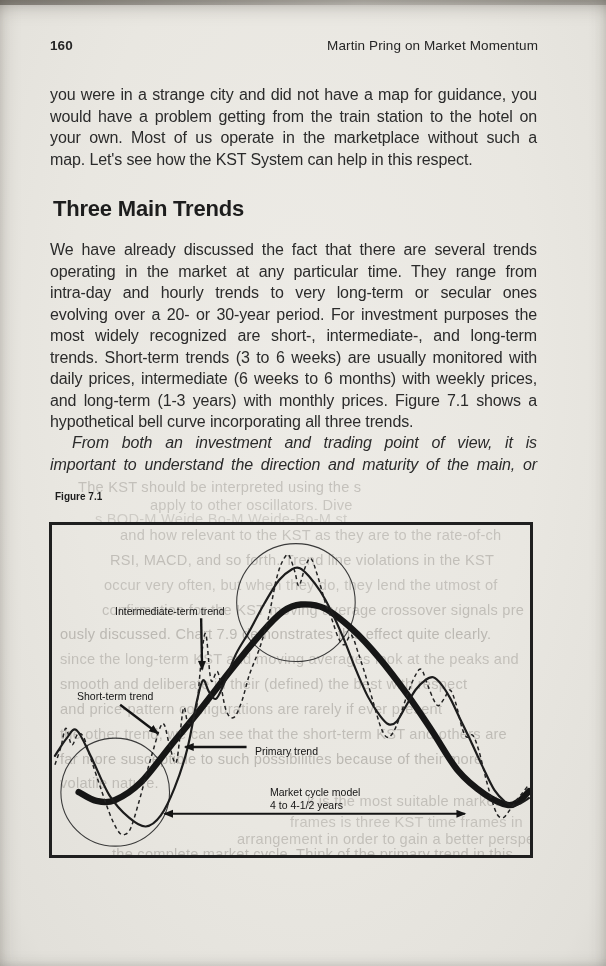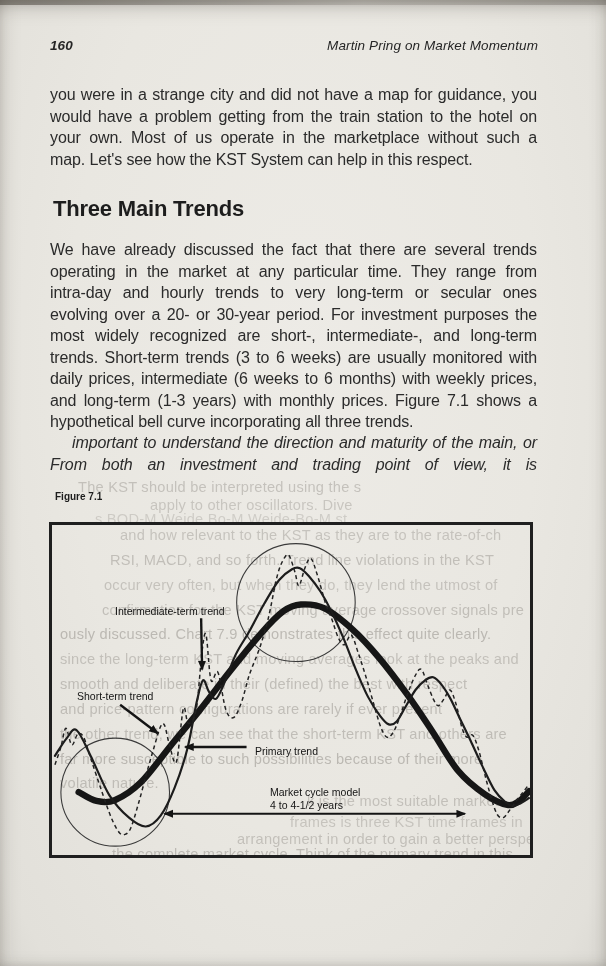--- a/index.html
+++ b/index.html
@@ -7,21 +7,21 @@
         background:radial-gradient(ellipse at 50% 38%, #edebe6 0%, #e9e7e1 55%, #e2e0da 92%, #dbd9d3 100%);
         font-family:"Liberation Sans", sans-serif;color:#2b2b2b;}
   .page::before{content:'';position:absolute;inset:0;pointer-events:none;z-index:9;
         box-shadow:inset 0 16px 20px -14px rgba(70,64,56,.5),
                    inset 14px 0 22px -18px rgba(70,64,56,.38),
                    inset -12px 0 18px -14px rgba(70,64,56,.30),
                    inset 0 -12px 16px -14px rgba(70,64,56,.28);}
   .edge-top{position:absolute;top:0;left:0;width:100%;height:5px;z-index:8;
         background:linear-gradient(to right, rgba(75,70,62,.55), rgba(75,70,62,.18) 60%, rgba(75,70,62,.3));}
   .hdr{position:absolute;left:50px;top:38px;width:488px;display:flex;justify-content:space-between;
-       font-size:13.5px;letter-spacing:.1px;color:#262626;font-style:italic;}
+       font-size:13.5px;letter-spacing:.1px;color:#262626;}
   .pnum{font-weight:700;}
   .para{position:absolute;left:50px;width:487px;font-size:16px;line-height:21.5px;
         letter-spacing:-0.12px;color:#2b2b2b;}
   .tline{text-align:justify;text-align-last:justify;white-space:normal;}
   .endleft .tline.last{text-align-last:left;}
   #p1{top:84px;}
   .heading{position:absolute;left:53px;top:196px;margin:0;font-size:22px;font-weight:700;
            letter-spacing:-0.2px;color:#1d1d1d;}
   #p2{top:239px;}
   #p3{top:432px;font-style:italic;}
@@ -70,22 +70,22 @@
       <div class="tline">intra-day and hourly trends to very long-term or secular ones</div>
       <div class="tline">evolving over a 20- or 30-year period. For investment purposes the</div>
       <div class="tline">most widely recognized are short-, intermediate-, and long-term</div>
       <div class="tline">trends. Short-term trends (3 to 6 weeks) are usually monitored with</div>
       <div class="tline">daily prices, intermediate (6 weeks to 6 months) with weekly prices,</div>
       <div class="tline">and long-term (1-3 years) with monthly prices. Figure 7.1 shows a</div>
       <div class="tline last">hypothetical bell curve incorporating all three trends.</div>
     </div>
 
   <div class="para" id="p3">
+      <div class="tline">From both an investment and trading point of view, it is</div>
       <div class="tline last">important to understand the direction and maturity of the main, or</div>
-      <div class="tline">From both an investment and trading point of view, it is</div>
     </div>
 
   <div class="ghost-above">
       <div class="gline" style="left: 78px; top: 479px; opacity: 0.42;">The KST should be interpreted using the s</div>
       <div class="gline" style="left: 150px; top: 497px; opacity: 0.38;">apply to other oscillators. Dive</div>
       <div class="gline" style="left: 95px; top: 511px; opacity: 0.3;">s BOD-M  Weide Bo-M  Weide-Bo-M  st</div>
     </div>
 
   <div class="figcap">Figure 7.1</div>
 

